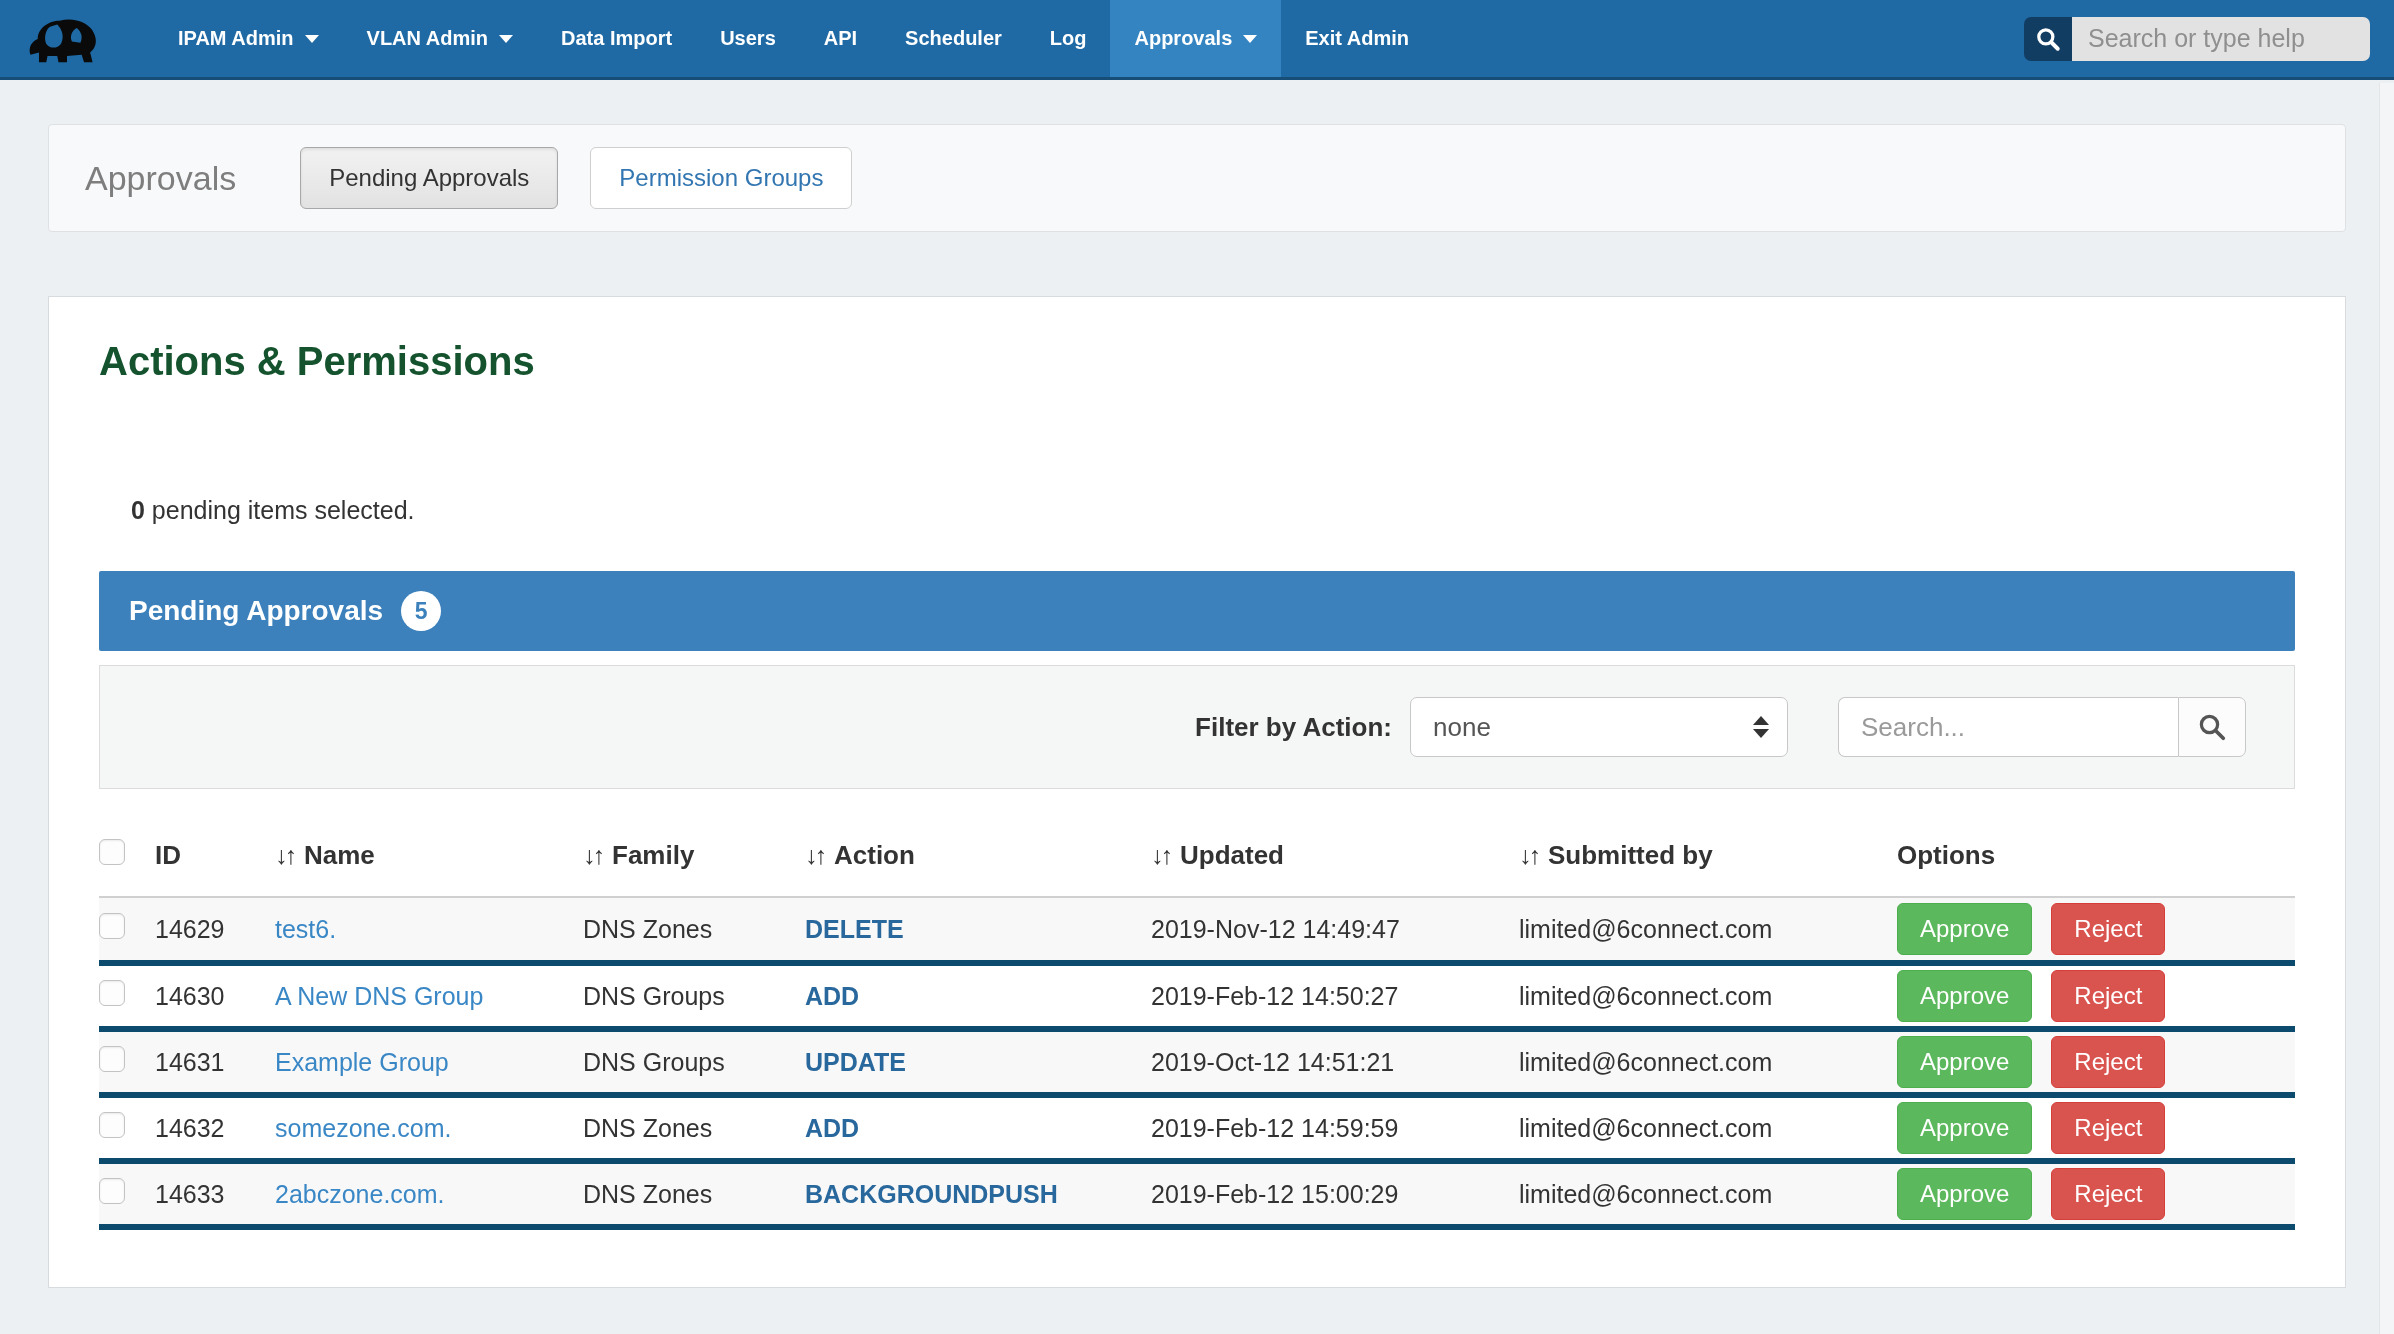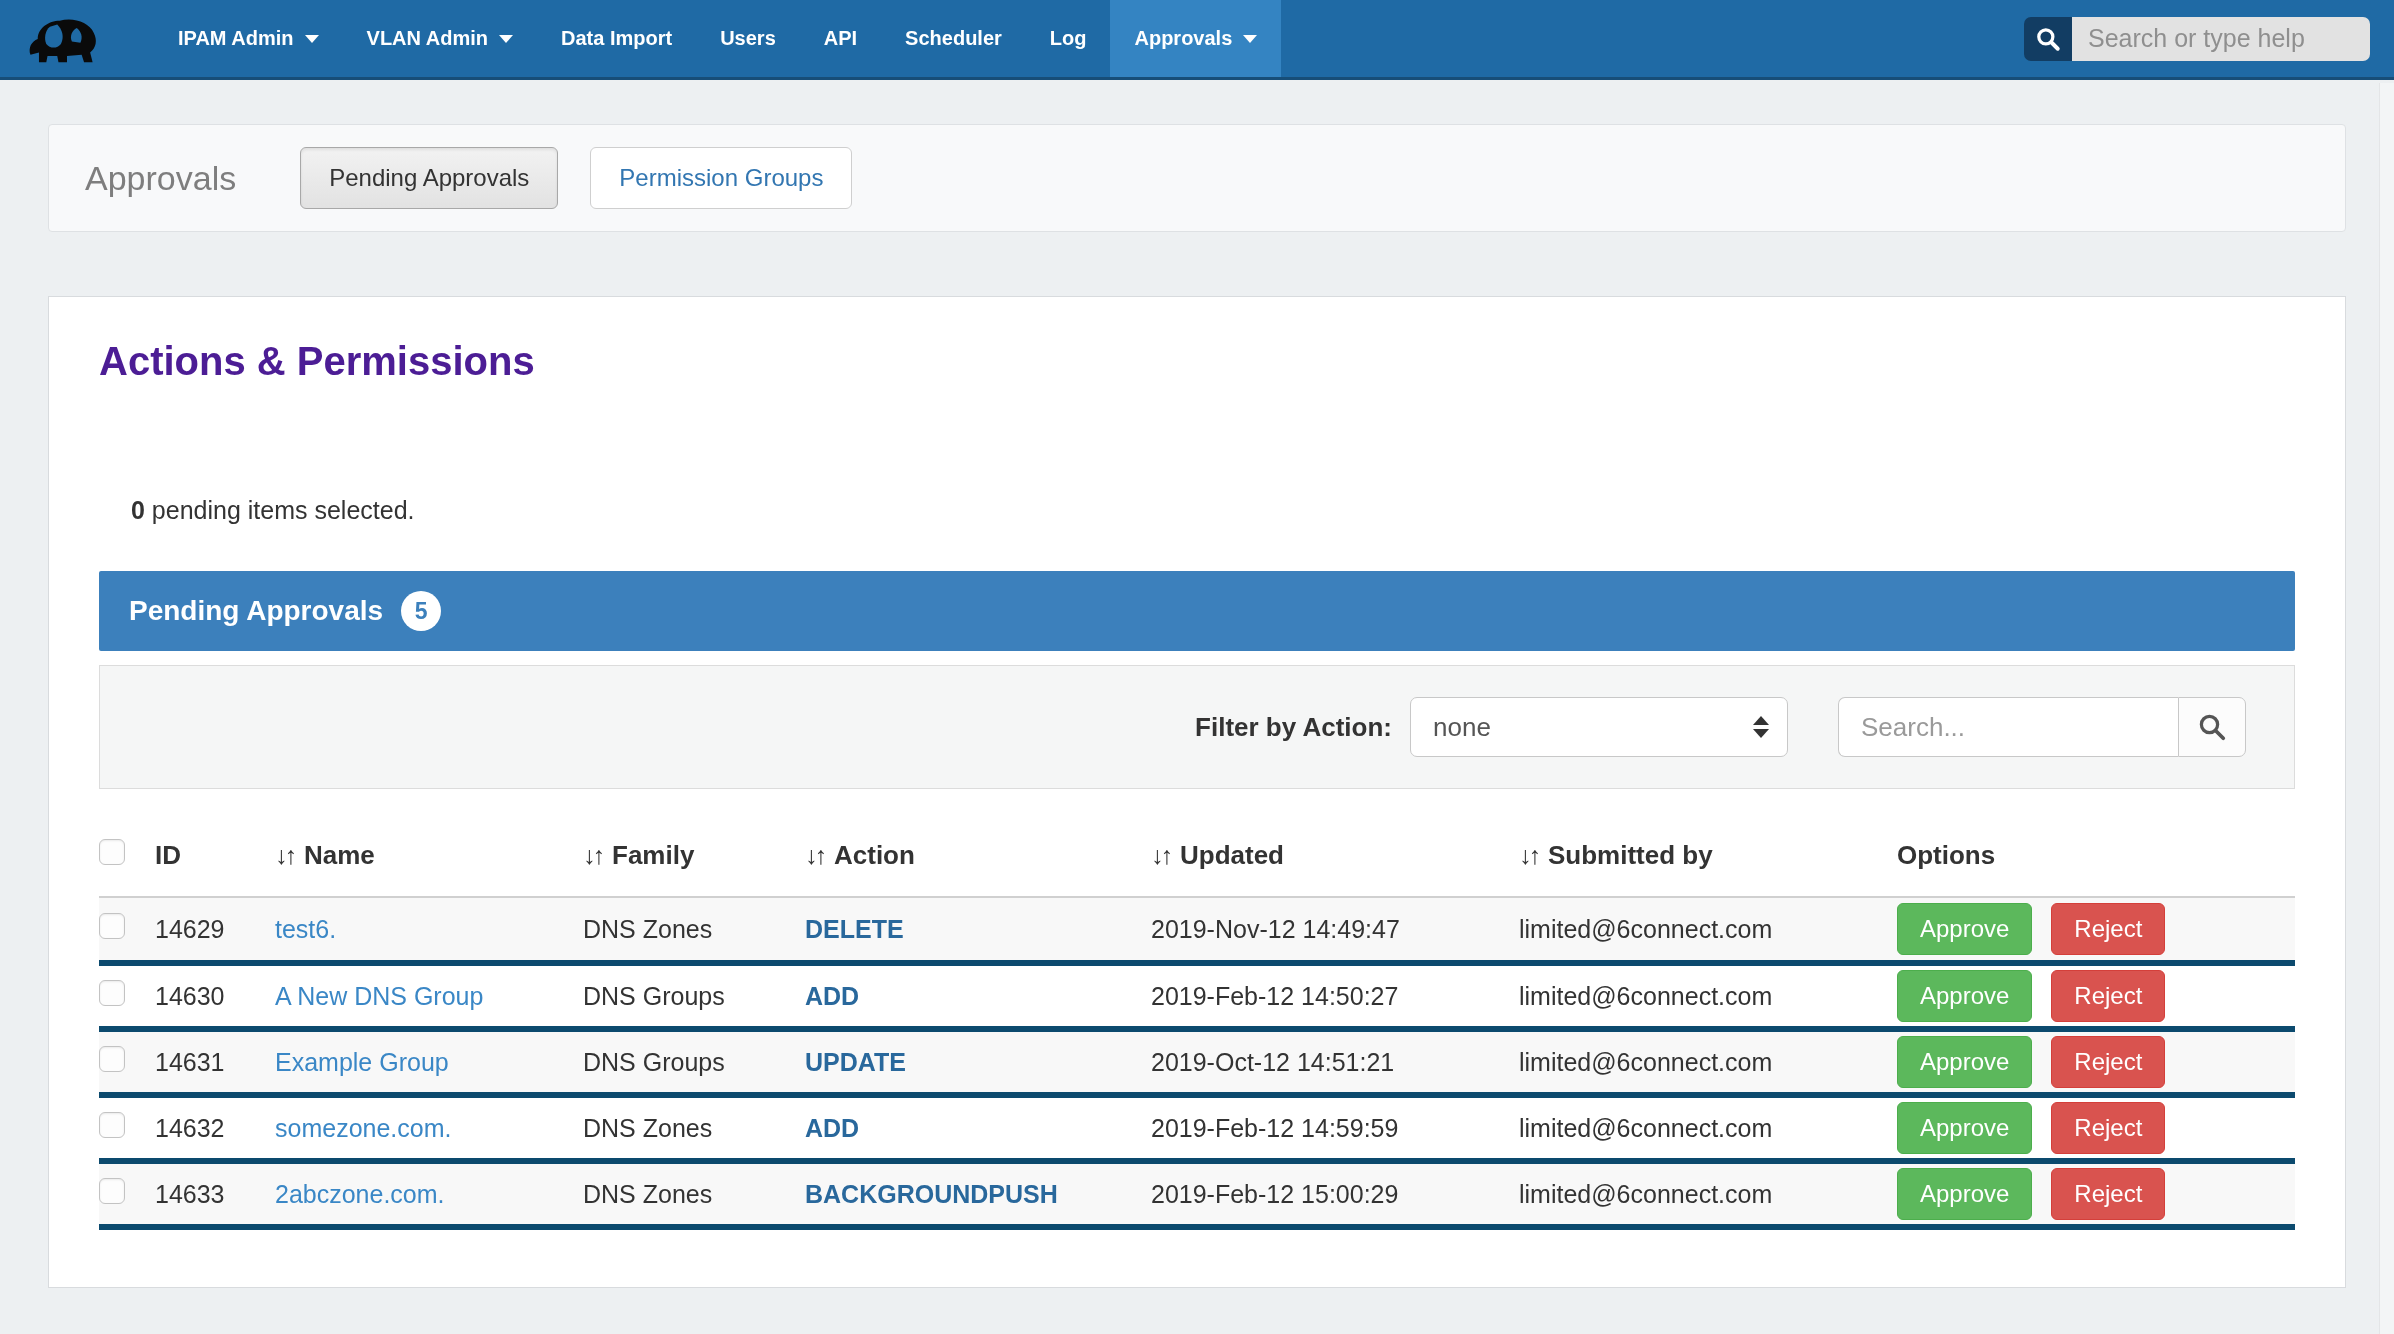--- a/index.html
+++ b/index.html
@@ -57,21 +57,21 @@
   }
   .tab-btn.inactive {
     background:#ffffff; border:1px solid #cfcfcf; color:#3276b1; margin-left:32px;
   }
 
   
   .panel {
     margin:64px 48px 0; background:#ffffff; border:1px solid #d8dbde;
     height:992px; padding:42px 50px; overflow:hidden;
   }
-  .panel h1 { font-size:40px; color:#4c1d95; font-weight:bold; }
+  .panel h1 { font-size:40px; color:#14532d; font-weight:bold; }
   .selected-line { margin:112px 0 0 32px; font-size:25px; color:#333; }
   .selected-line b { font-weight:bold; }
 
   .blue-bar {
     margin-top:46px; height:80px; background:#3c80bc; border-radius:2px;
     display:flex; align-items:center; padding:0 30px;
   }
   .blue-bar-title { color:#fff; font-size:28px; font-weight:bold; }
   .count-badge {
     margin-left:18px; width:40px; height:40px; border-radius:50%;
@@ -172,20 +172,23 @@
       </div>
     <div class="nav-item">
         <span>Scheduler</span>
       </div>
     <div class="nav-item">
         <span>Log</span>
       </div>
     <div class="nav-item active">
         <span>Approvals</span>
         <span class="caret"></span>
+      </div>
+    <div class="nav-item">
+        <span>Exit Admin</span>
       </div>
   </div>
   <div class="nav-search">
     <div class="nav-search-iconbox">
       <svg width="26" height="26" viewBox="0 0 24 24">
           <circle cx="10" cy="10" r="6.5" fill="none" stroke="#ffffff" stroke-width="3"></circle>
           <line x1="15" y1="15" x2="21" y2="21" stroke="#ffffff" stroke-width="3.6" stroke-linecap="round"></line>
         </svg>
     </div>
     <input class="nav-search-input" placeholder="Search or type help" style="">

